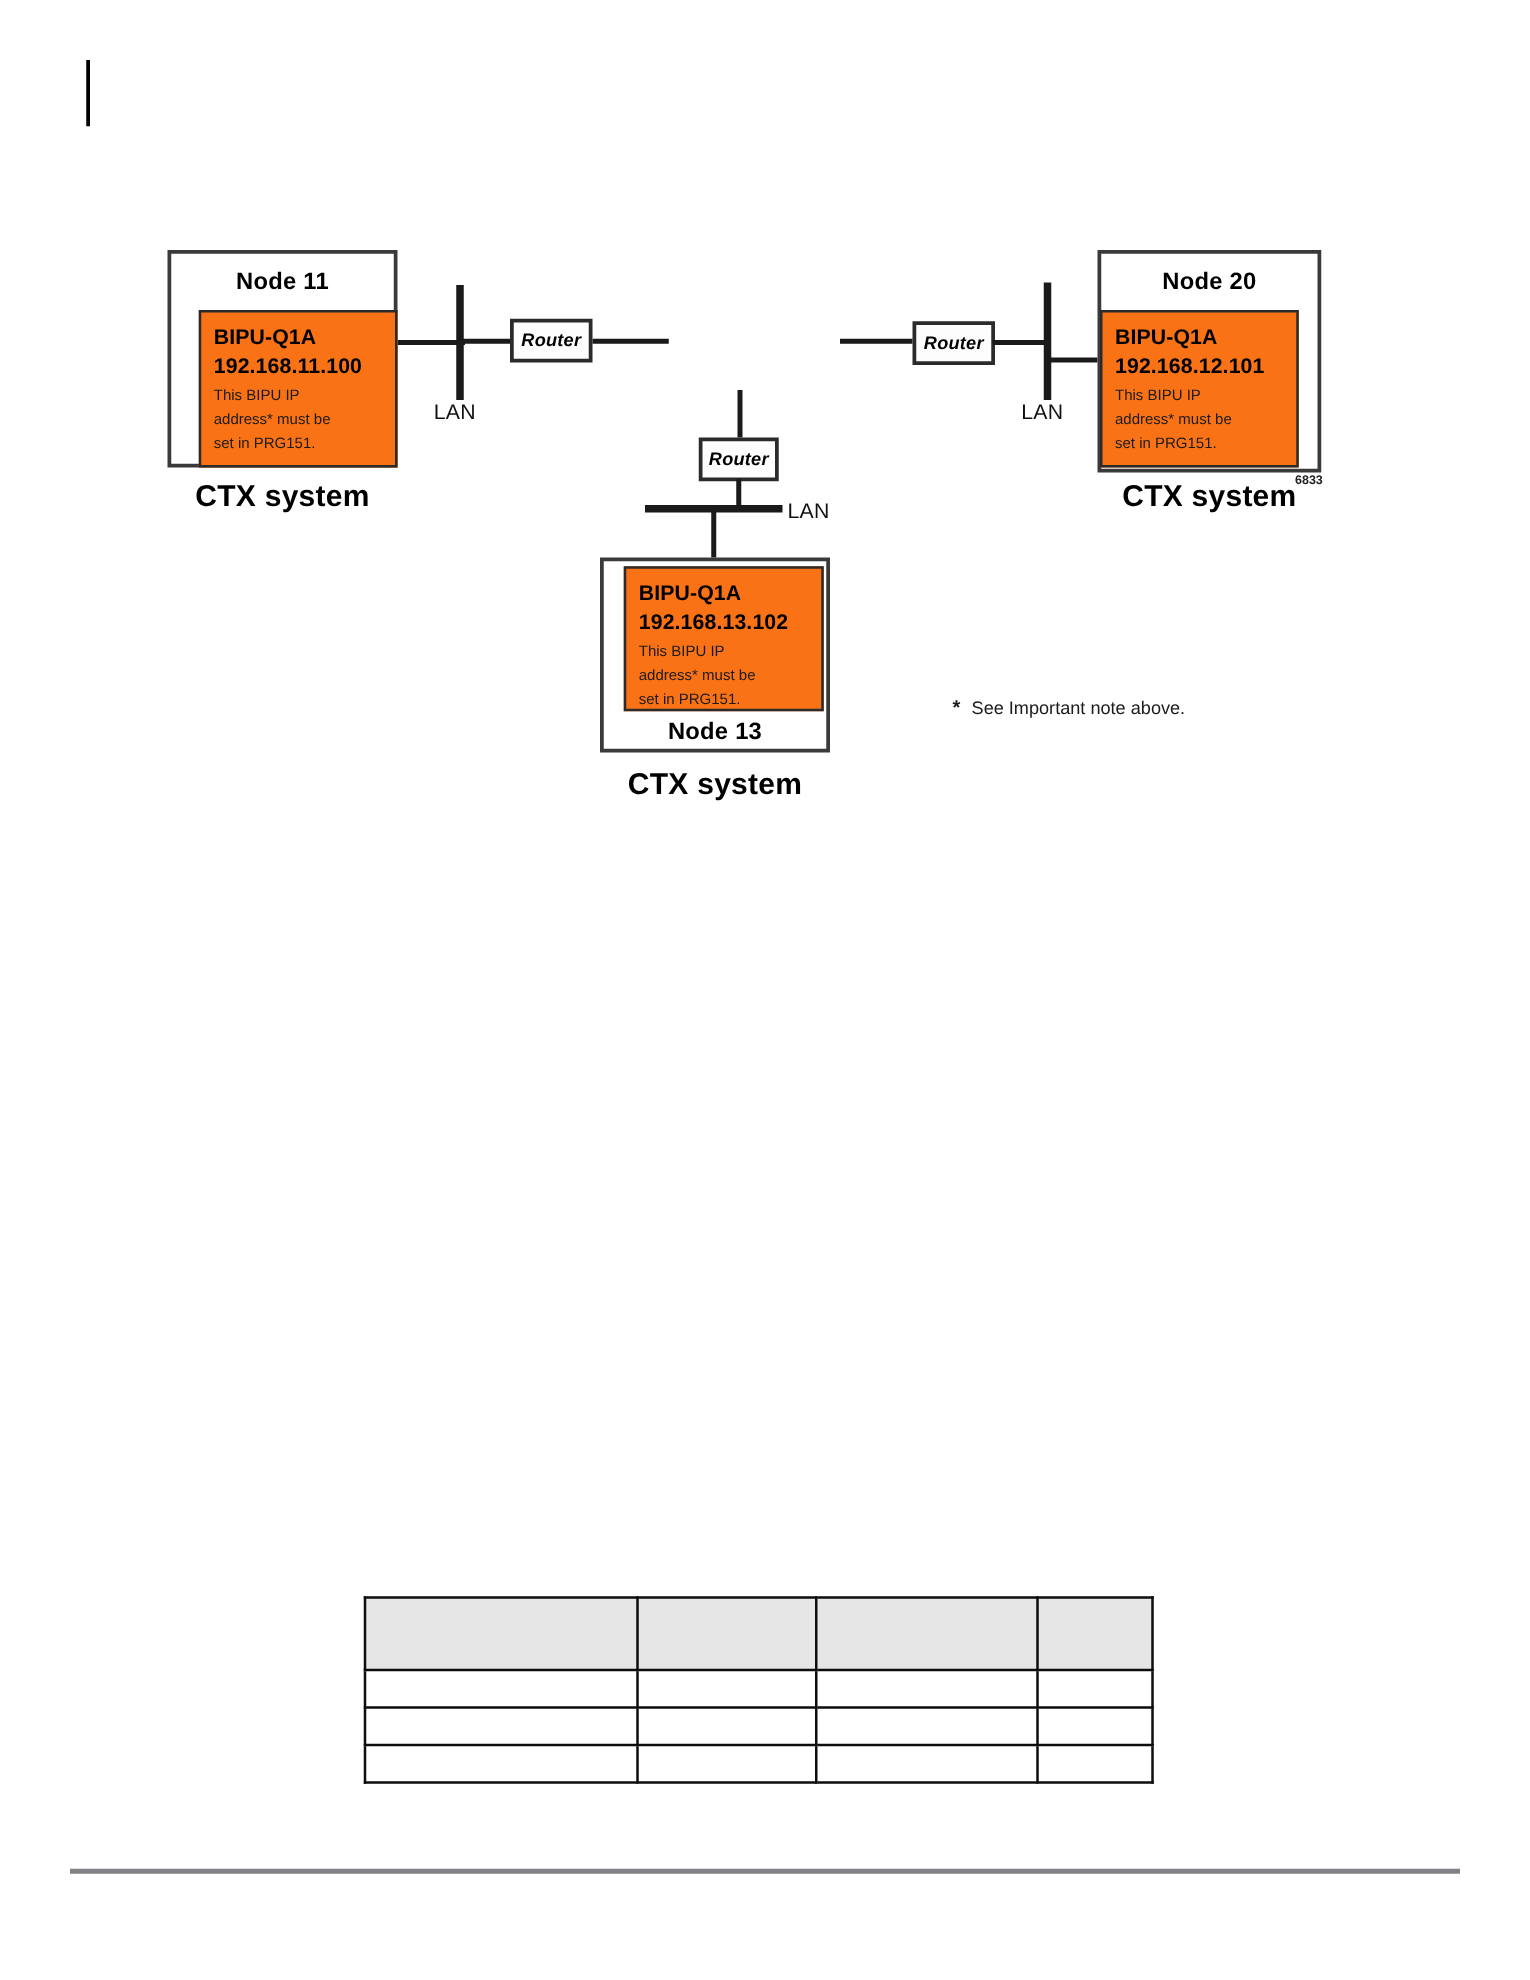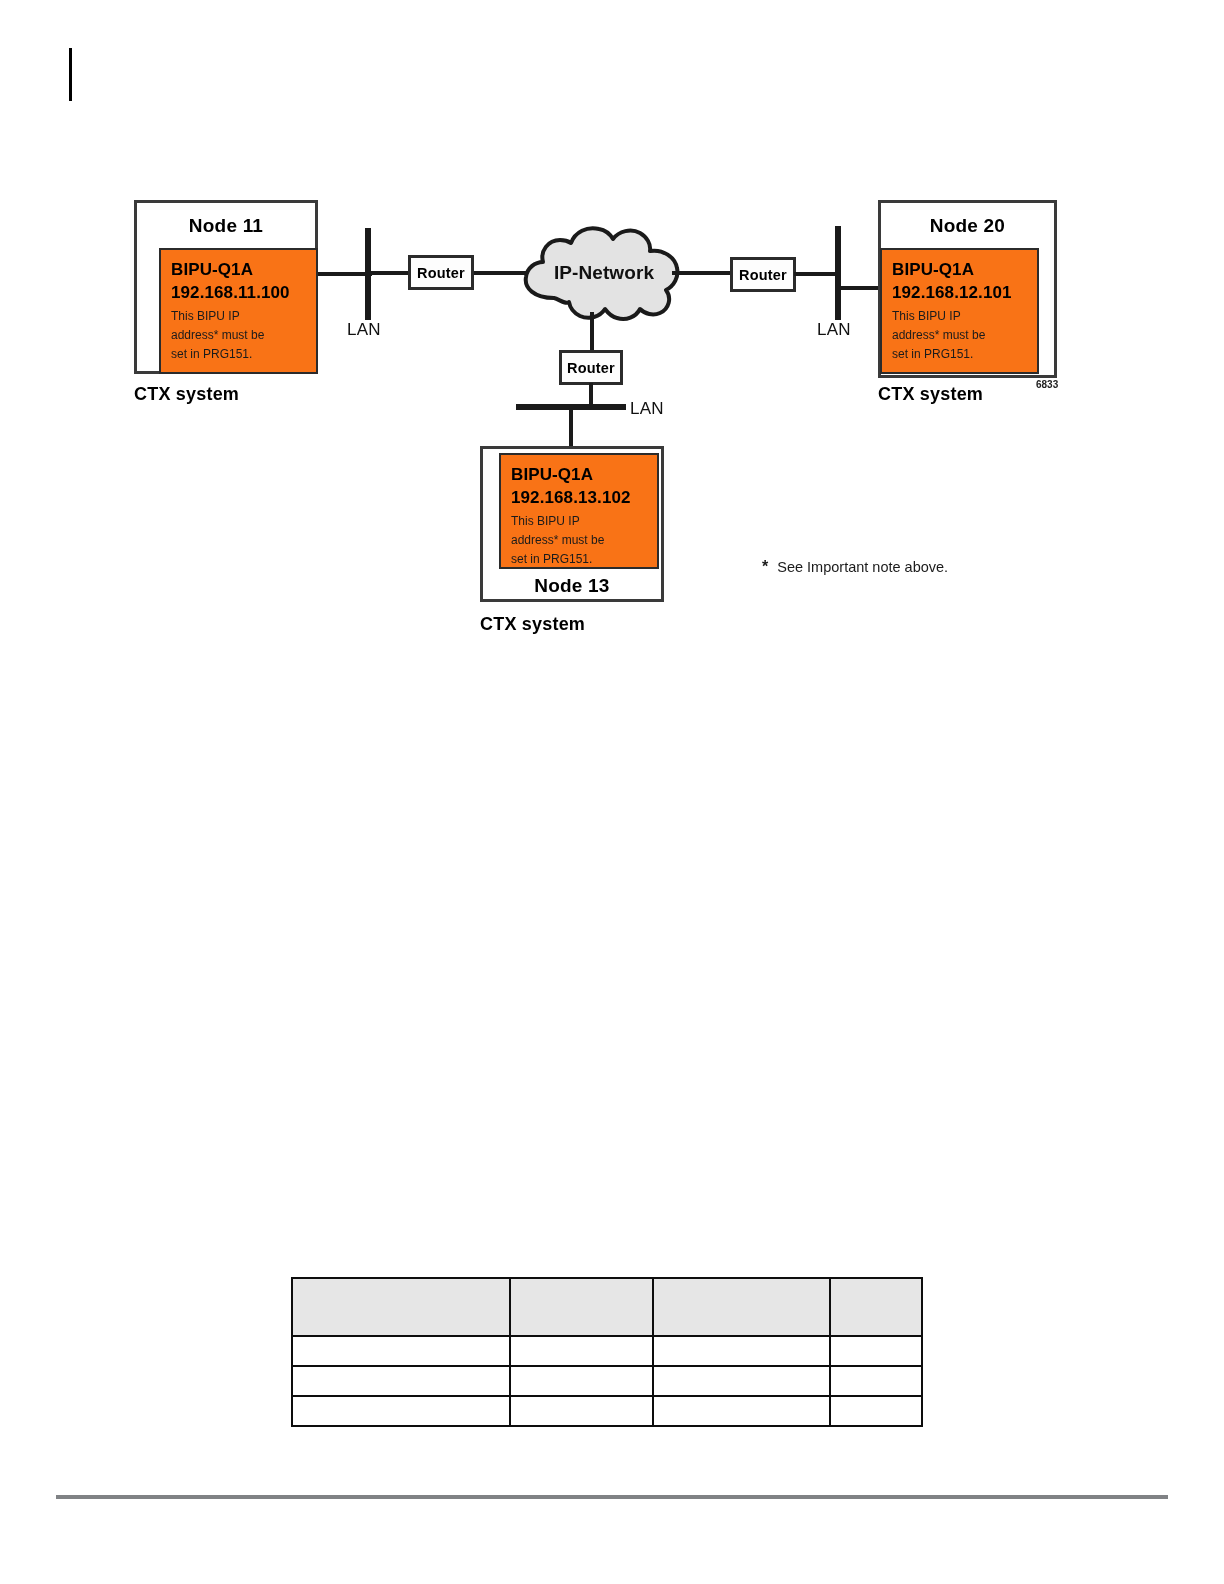--- a/index.html
+++ b/index.html
@@ -88,38 +88,39 @@
     letter-spacing: .1px;
   }
   .bipu-note {
     font-size: 12px;
     line-height: 19px;
     margin-top: 3px;
     color: #1b1b1b;
   }
   .ctx-label {
     position: absolute;
-    font-size: 18px;
+    font-size: 24px;
     font-weight: bold;
     letter-spacing: .2px;
-    text-align: left;
+    text-align: center;
   }
 
   
   .router {
     position: absolute;
     border: 3px solid #2b2b2b;
     background: #fdfdfd;
     box-sizing: border-box;
     display: flex;
     align-items: center;
     justify-content: center;
     font-size: 14.5px;
     font-weight: bold;
     letter-spacing: .2px;
+    font-style: italic;
   }
 
   
   .cloud {
     position: absolute;
   }
   .cloud-label {
     position: absolute;
     width: 100%;
     text-align: center;
@@ -213,43 +214,20 @@
         <div>address* must be</div>
         <div>set in PRG151.</div>
       </div>
     </div>
   </div>
   <div class="ctx-label" style="left:134px; top:384px; width:184px;">CTX system</div>
   <div class="lan-label" style="left:347px; top:320px;">LAN</div>
 
   <div class="router" style="left:408px; top:255px; width:66px; height:35px;">Router</div>
 
-  <div class="cloud" style="left:518px; top:222px; width:172px; height:102px;">
-    <svg width="172" height="102" viewBox="0 0 172 102">
-      <path d="M 36 76
-               C 16 76, 6 66, 8 55
-               C 9 46, 17 40, 25 40
-               C 22 29, 30 18, 42 18
-               C 46 18, 50 19, 53 21
-               C 57 10, 69 4, 81 7
-               C 87 8, 92 12, 95 17
-               C 101 9, 113 6, 122 11
-               C 129 15, 133 22, 132 29
-               C 145 27, 157 35, 159 46
-               C 161 55, 156 64, 148 68
-               C 154 76, 151 87, 142 91
-               C 135 94, 127 92, 122 87
-               C 118 95, 108 99, 99 96
-               C 94 95, 90 91, 87 87
-               C 82 95, 71 98, 62 94
-               C 56 91, 52 86, 51 80
-               C 47 83, 41 77, 36 76 Z" fill="#e3e3e3" stroke="#1a1a1a" stroke-width="4" stroke-linejoin="round"></path>
-    </svg>
-    <div class="cloud-label" style="top:40px;">IP-Network</div>
-  </div>
 
   <div class="vline" style="left:590px; top:312px; height:42px;"></div>
 
   <div class="hline" style="left:672px; top:271px; width:60px;"></div>
   <div class="router" style="left:730px; top:257px; width:66px; height:35px;">Router</div>
   <div class="hline" style="left:794px; top:272px; width:46px;"></div>
   <div class="lanbar-v" style="left:835px; top:226px; height:94px;"></div>
   <div class="hline" style="left:838px; top:286px; width:44px;"></div>
   <div class="lan-label" style="left:817px; top:320px;">LAN</div>
 

